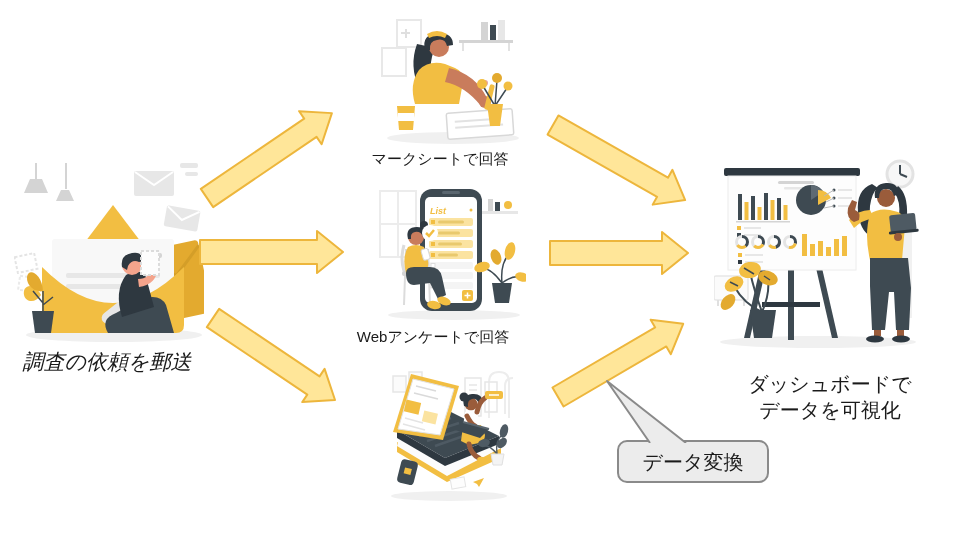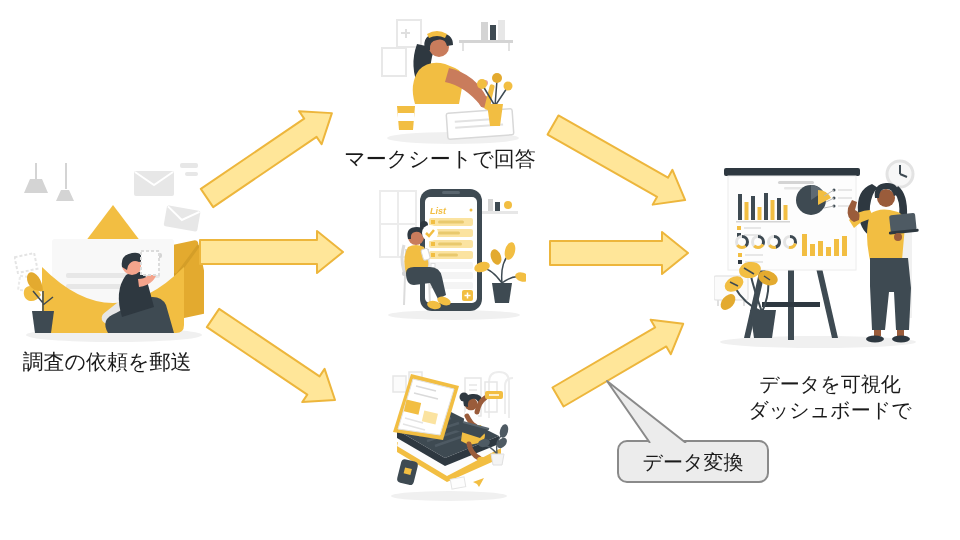--- a/index.html
+++ b/index.html
@@ -4,22 +4,22 @@
 <style>
   html,body{margin:0;padding:0;background:#fff;}
   body{width:960px;height:540px;position:relative;overflow:hidden;
        font-family:"Liberation Sans",sans-serif;color:#1a1a1a;}
   .canvas{position:absolute;inset:0;width:960px;height:540px;background:#fff;}
   .scene{position:absolute;margin:0;padding:0;font-style:italic;}
   .scene svg{display:block;width:100%;height:100%;}
   .overlay{position:absolute;left:0;top:0;pointer-events:none;}
   .arrow polygon{fill:#FFE699;stroke:#EDB63C;stroke-width:2;stroke-linejoin:round;}
   .label{position:absolute;transform:translateX(-50%);white-space:nowrap;
-         font-size:21px;line-height:23px;color:#1a1a1a;}
-  .label.big{font-size:21px;}
+         font-size:15px;line-height:23px;color:#1a1a1a;}
+  .label.big{font-size:21px;font-style:italic;}
   .label.center{text-align:center;font-size:20px;line-height:26px;}
   
   .f-y{fill:#F2BE42}.f-y2{fill:#E3AA2F}.f-yl{fill:#FBE3A0}
   .f-d{fill:#3E4A52}.f-d2{fill:#2E3840}.f-d3{fill:#4E5A63}
   .f-g{fill:#E7E7E7}.f-g2{fill:#D4D4D4}.f-w{fill:#FFFFFF}.f-p{fill:#F8F8F8}
   .f-sl{fill:#F4A48C}.f-sm{fill:#C97C5C}.f-sd{fill:#9A5C3B}.f-sh{fill:#F0F0F0}
 </style>
 </head>
 <body>
 
@@ -380,18 +380,19 @@
     <g>
       <rect x="618" y="441" width="150" height="41" rx="9" fill="#ECECEC" stroke="#8A8A8A" stroke-width="2"></rect>
       <path d="M650,443 L607,381 L686,443" fill="#ECECEC" stroke="#8A8A8A" stroke-width="2" stroke-linejoin="round"></path>
       <rect x="622" y="443" width="142" height="37" rx="7" fill="#ECECEC" stroke="none"></rect>
       <text x="693" y="469" font-size="20" text-anchor="middle" fill="#1a1a1a">データ変換</text>
     </g>
   </svg>
 
   <div class="label big" style="left:107px;top:350px">調査の依頼を郵送</div>
   <div class="label" style="left:440px;top:147px">マークシートで回答</div>
+  <div class="label" style="left:433px;top:325px">Webアンケートで回答</div>
   <div class="label center" style="left:830px;top:371px">
+    <div>ダッシュボードで</div>
     <div>データを可視化</div>
-    <div>ダッシュボードで</div>
   </div>
 
 </div>
 
 </body></html>

